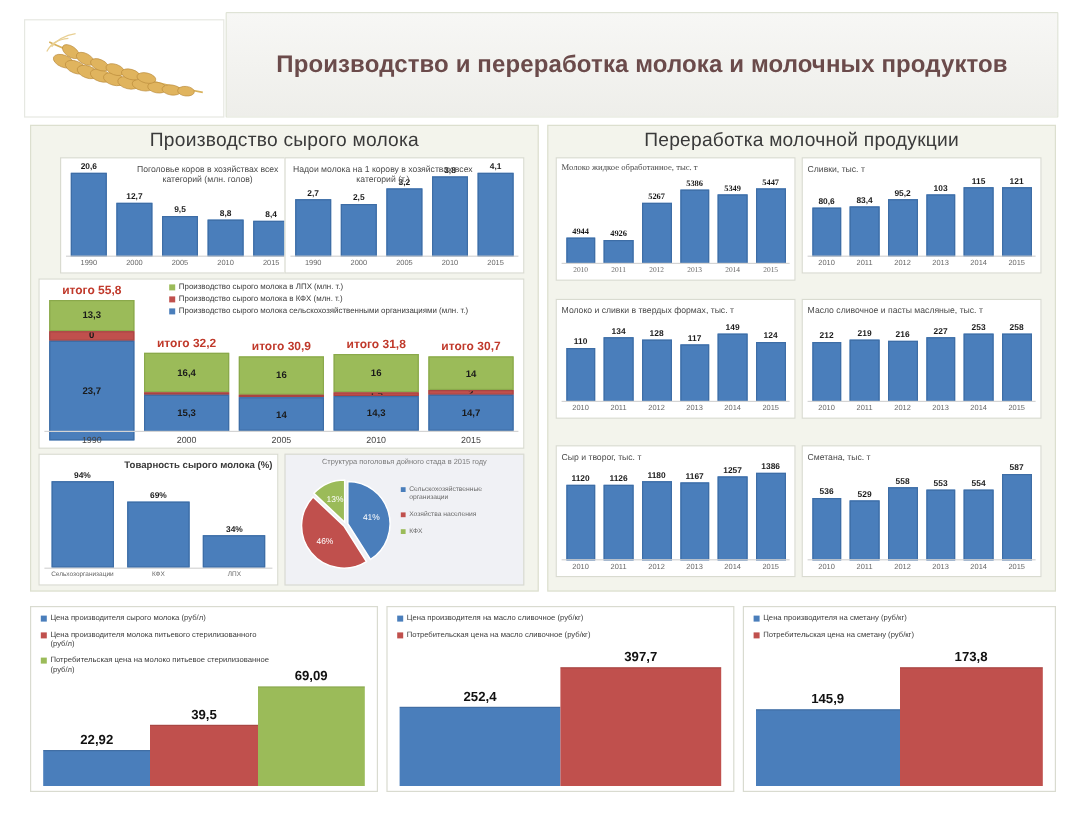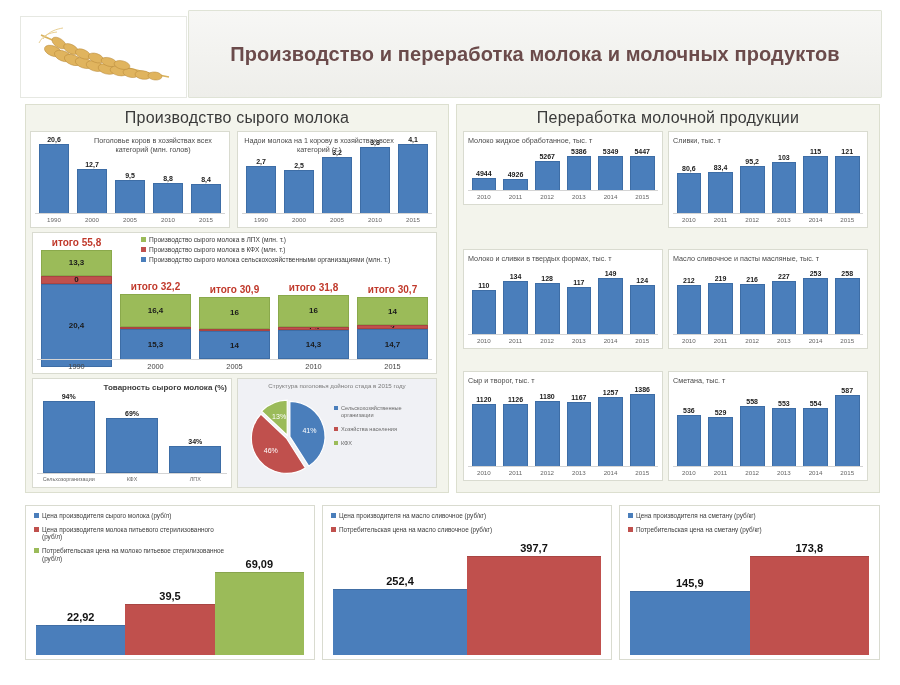--- a/index.html
+++ b/index.html
@@ -211,21 +211,21 @@
       </svg>
     </div>
     <div class="title-box">
       <div class="title-text">Производство и переработка молока и молочных продуктов</div>
     </div>
   </div>
 
   <div class="panel" id="panel-left">
     <div class="panel-head">Производство  сырого молока</div>
 
-    <div class="card" style="left:4px;top:26px;width:200px;height:97px;padding-left:16px;">
+    <div class="card" style="left:24px;top:26px;width:200px;height:97px;padding-left:16px;">
       <div class="card-title ct-center" style="left:48px;top:4px;width:148px;">Поголовье коров в хозяйствах всех категорий (млн. голов)</div>
       <div class="plot">
         <div class="bars" id="bars-cows">
             <div class="bar-wrap">
               <div class="bar-val">20,6</div>
               <div class="bar" style="height: 93.6364%; background: rgb(74, 126, 187);"></div>
             </div>
             <div class="bar-wrap">
               <div class="bar-val">12,7</div>
               <div class="bar" style="height: 57.7273%; background: rgb(74, 126, 187);"></div>
@@ -302,21 +302,21 @@
             <span class="lg-sq" style="background: rgb(74, 126, 187);"></span>
             <span class="lg-tx">Производство сырого молока сельскохозяйственными организациями (млн. т.)</span>
           </div>
         </div>
       <div class="stack-area" id="stack-area">
           <div class="stack-wrap">
             <div class="stack-total">итого 55,8</div>
             <div class="stack-col" style="height: 92.3586%;">
               <div class="seg seg-lph" style="flex: 0 0 23.8351%;">13,3</div>
               <div class="seg seg-kfh" style="flex: 0 0 7%;">0</div>
-              <div class="seg seg-sho" style="flex: 0 0 76.1649%;">20,4</div>
+              <div class="seg seg-sho" style="flex: 0 0 76.1649%;">23,7</div>
             </div>
           </div>
           <div class="stack-wrap">
             <div class="stack-total">итого 32,2</div>
             <div class="stack-col" style="height: 53.2966%;">
               <div class="seg seg-lph" style="flex: 0 0 50.9317%;">16,4</div>
               <div class="seg seg-kfh" style="flex: 0 0 1.5528%;">0,5</div>
               <div class="seg seg-sho" style="flex: 0 0 47.5155%;">15,3</div>
             </div>
           </div>
@@ -406,21 +406,21 @@
             <span class="pl-sq" style="background: rgb(155, 187, 89);"></span>
             <span class="pl-tx">КФХ</span>
           </div>
         </div>
     </div>
   </div>
 
   <div class="panel" id="panel-right">
     <div class="panel-head">Переработка  молочной продукции</div>
 
-    <div class="card" style="left:6px;top:26px;width:200px;height:74px;">
+    <div class="card" style="left:6px;top:26px;width:200px;height:103px;font-family:Liberation Serif, serif;">
       <div class="card-title ct-left" style="left:4px;top:4px;width:190px;">Молоко жидкое обработанное, тыс. т</div>
       <div class="plot">
         <div class="bars" id="bars-liquid" style="top:16px;">
             <div class="bar-wrap">
               <div class="bar-val">4944</div>
               <div class="bar" style="height: 30.5%; background: rgb(74, 126, 187);"></div>
             </div>
             <div class="bar-wrap">
               <div class="bar-val">4926</div>
               <div class="bar" style="height: 28.25%; background: rgb(74, 126, 187);"></div>

